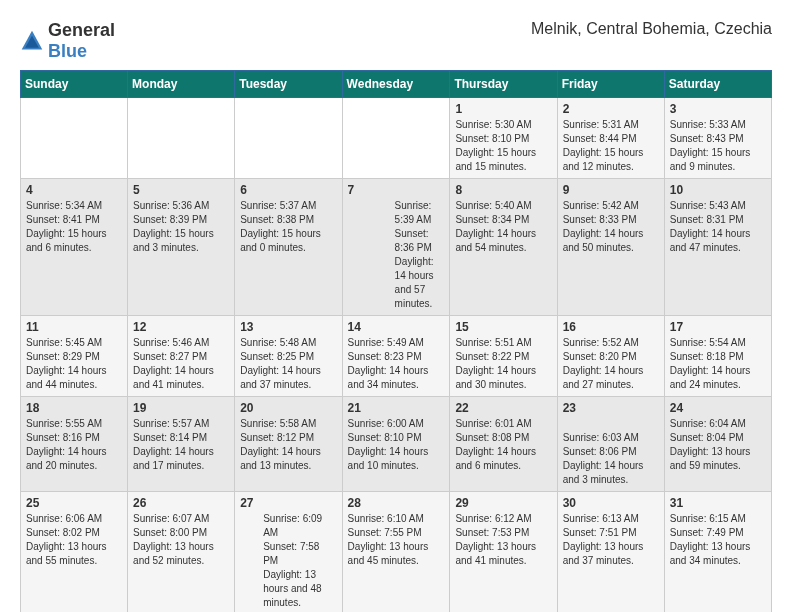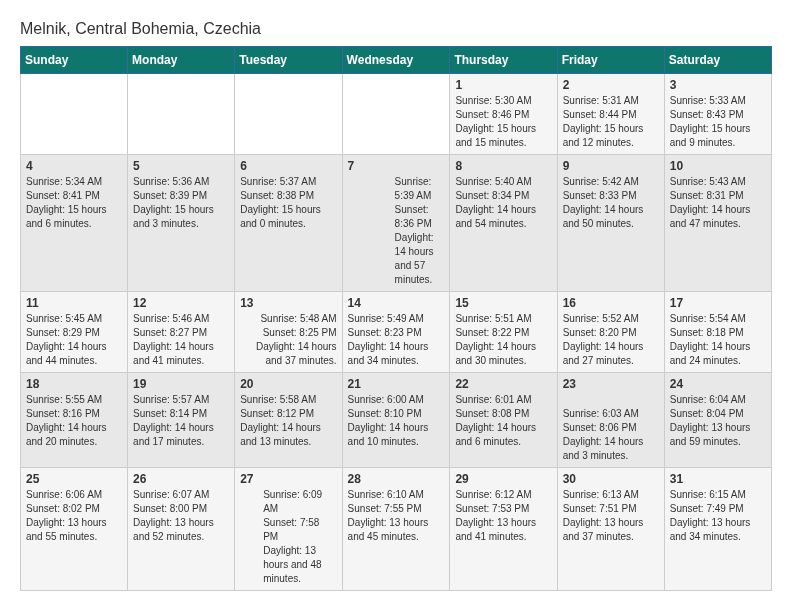--- a/index.html
+++ b/index.html
@@ -79,20 +79,34 @@
       line-height: 1.4;
     }
     .empty-cell {
       background: #fff !important;
     }
   </style>
 </head>
 <body>
 
 <div class="header-area">
+  <div class="logo">
+    <svg class="logo-icon" viewBox="0 0 28 28" xmlns="http://www.w3.org/2000/svg">
+      <polygon points="14,2 26,24 2,24" fill="#3a7fc1"></polygon>
+      <polygon points="14,8 22,22 6,22" fill="#1a5a9a"></polygon>
+    </svg>
+    <div>
+      <div>
+        <span style="font-size:18px;font-weight:bold;color:#333;">General</span>
+      </div>
+      <div>
+        <span style="font-size:18px;font-weight:bold;color:#3a7fc1;">Blue</span>
+      </div>
+    </div>
+  </div>
   <div class="title-area">
     <div class="location">Melnik, Central Bohemia, Czechia</div>
   </div>
 </div>
 
 <table class="calendar">
   <thead>
     <tr>
       <th>Sunday</th>
       <th>Monday</th>
@@ -105,21 +119,21 @@
   </thead>
   <tbody id="calendar-body">
   <tr>
         <td class="empty-cell"></td>
         <td class="empty-cell"></td>
         <td class="empty-cell"></td>
         <td class="empty-cell"></td>
         <td>
           <span class="day-num">1</span>
           <div class="day-info" style="white-space: pre-line;">Sunrise: 5:30 AM
-Sunset: 8:46 PM
+Sunset: 8:10 PM
 Daylight: 15 hours and 15 minutes.</div>
         </td>
         <td>
           <span class="day-num">2</span>
           <div class="day-info" style="white-space: pre-line;">Sunrise: 5:31 AM
 Sunset: 8:44 PM
 Daylight: 15 hours and 12 minutes.</div>
         </td>
         <td>
           <span class="day-num">3</span>
@@ -180,21 +194,21 @@
 Daylight: 14 hours and 44 minutes.</div>
         </td>
         <td>
           <span class="day-num">12</span>
           <div class="day-info" style="white-space: pre-line;">Sunrise: 5:46 AM
 Sunset: 8:27 PM
 Daylight: 14 hours and 41 minutes.</div>
         </td>
         <td>
           <span class="day-num">13</span>
-          <div class="day-info" style="white-space: pre-line; text-align: right;">Sunrise: 5:48 AM
+          <div class="day-info" style="white-space: pre-line;">Sunrise: 5:48 AM
 Sunset: 8:25 PM
 Daylight: 14 hours and 37 minutes.</div>
         </td>
         <td>
           <span class="day-num">14</span>
           <div class="day-info" style="white-space: pre-line;">Sunrise: 5:49 AM
 Sunset: 8:23 PM
 Daylight: 14 hours and 34 minutes.</div>
         </td>
         <td>

